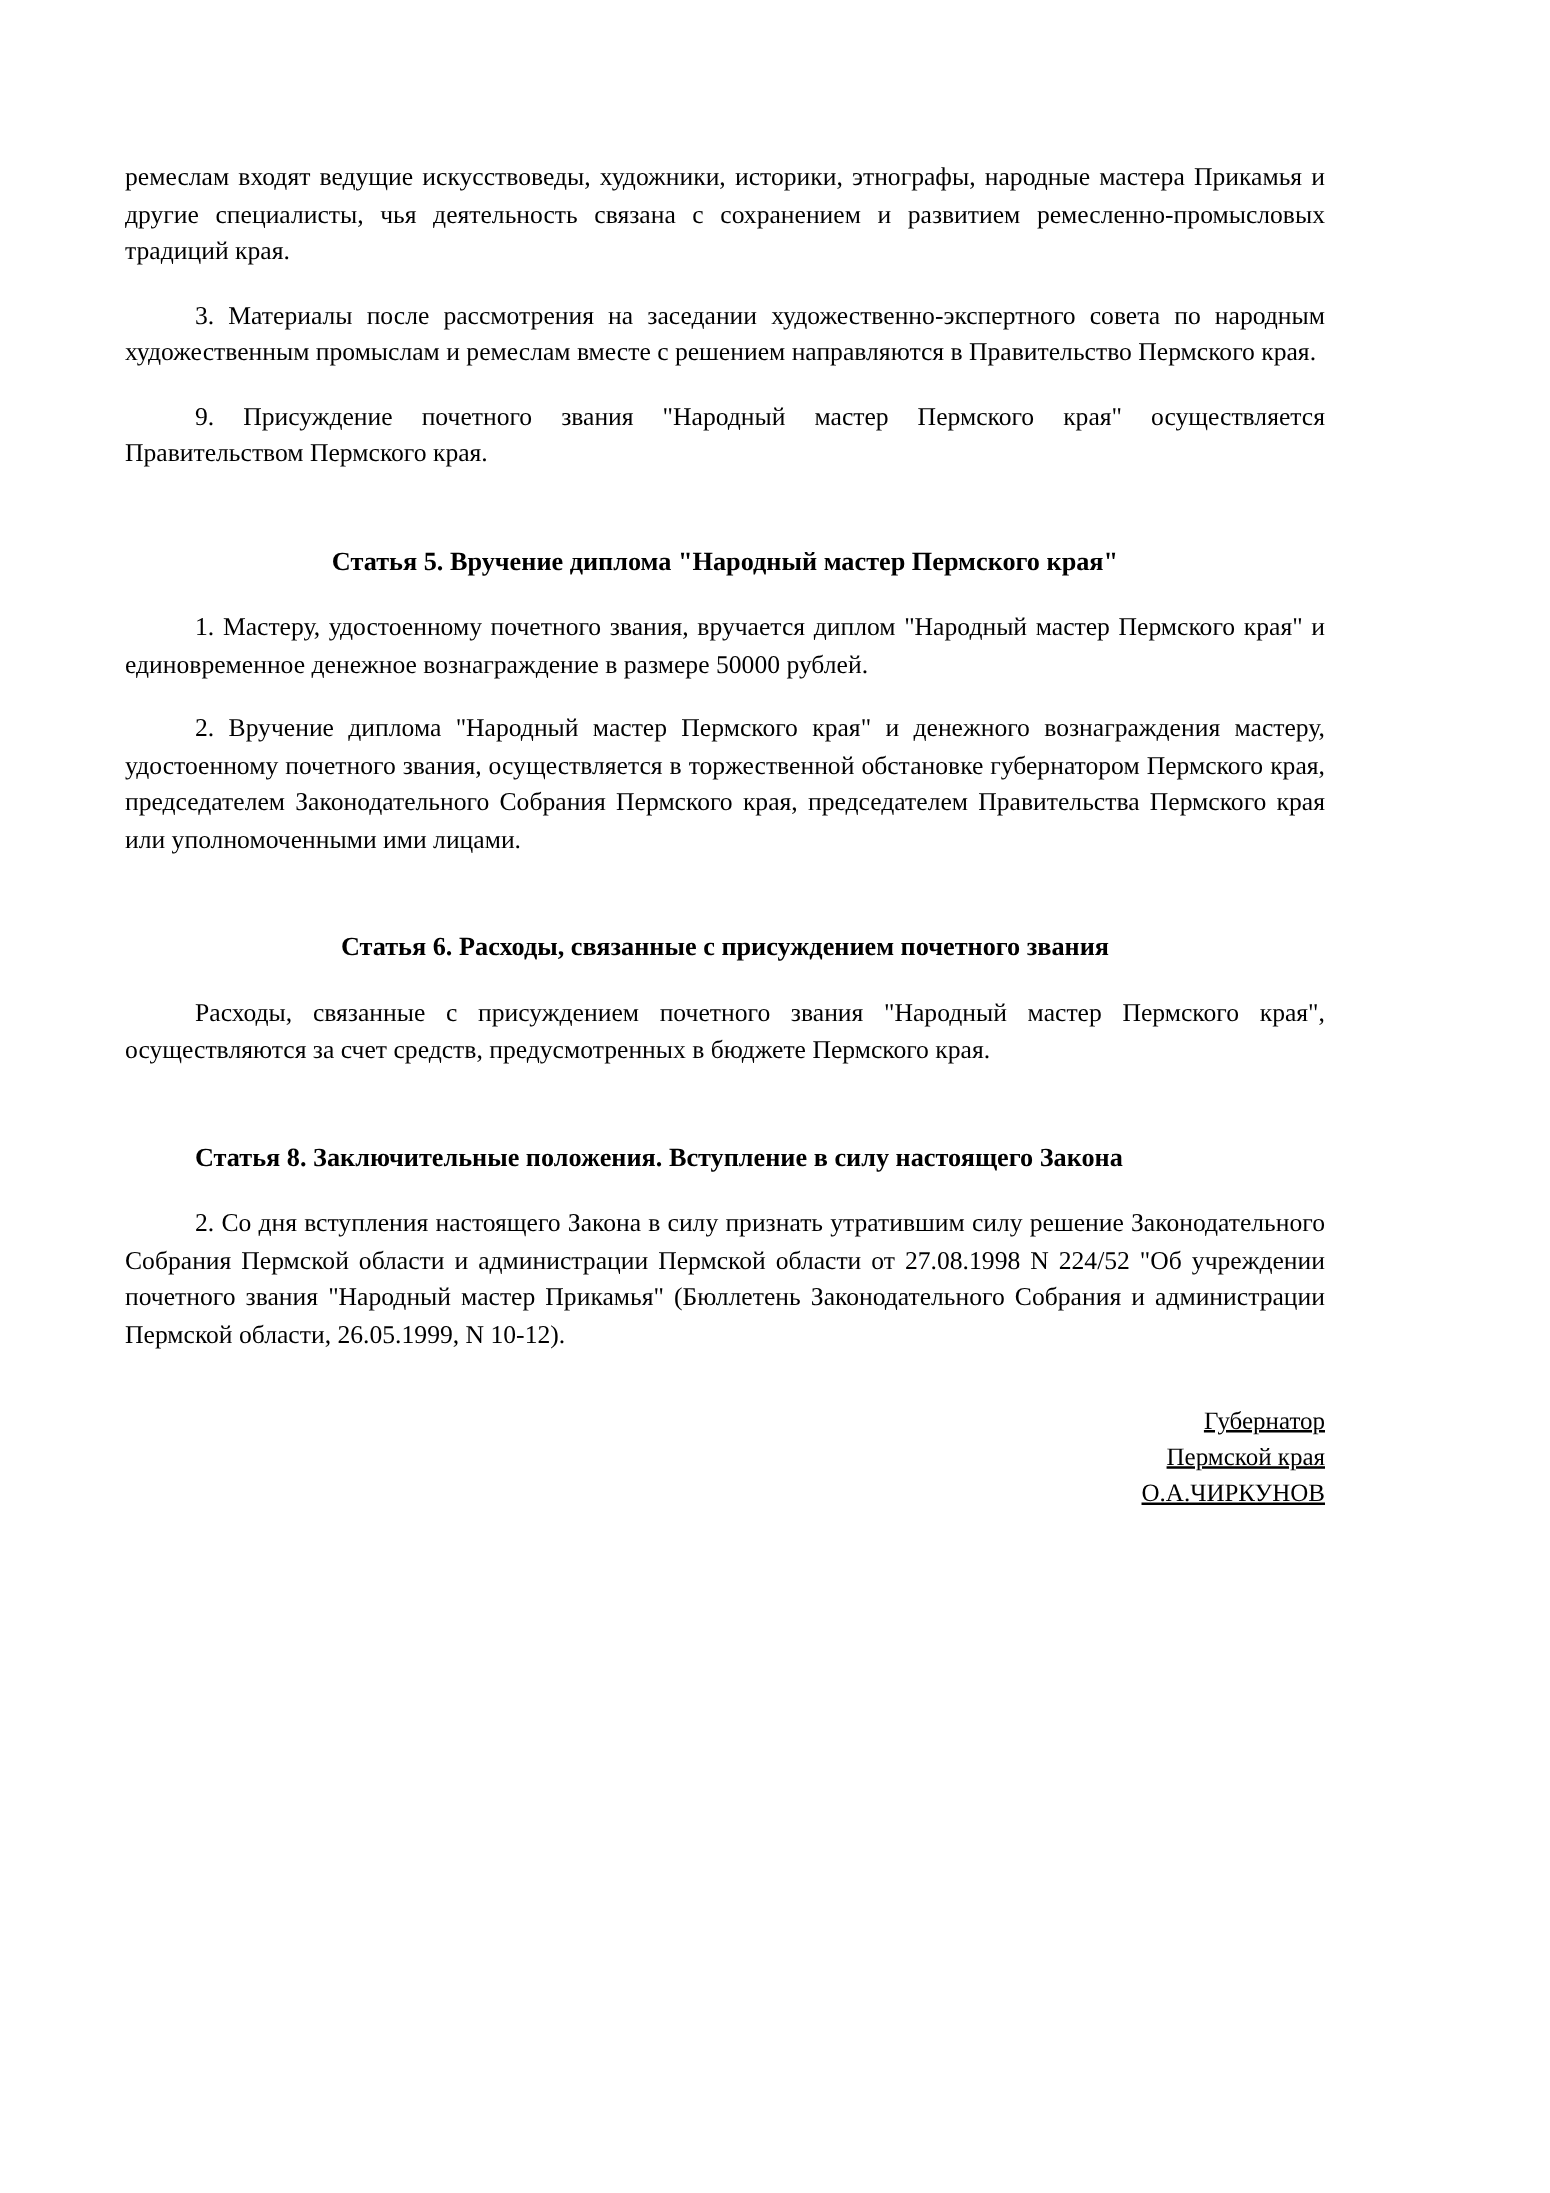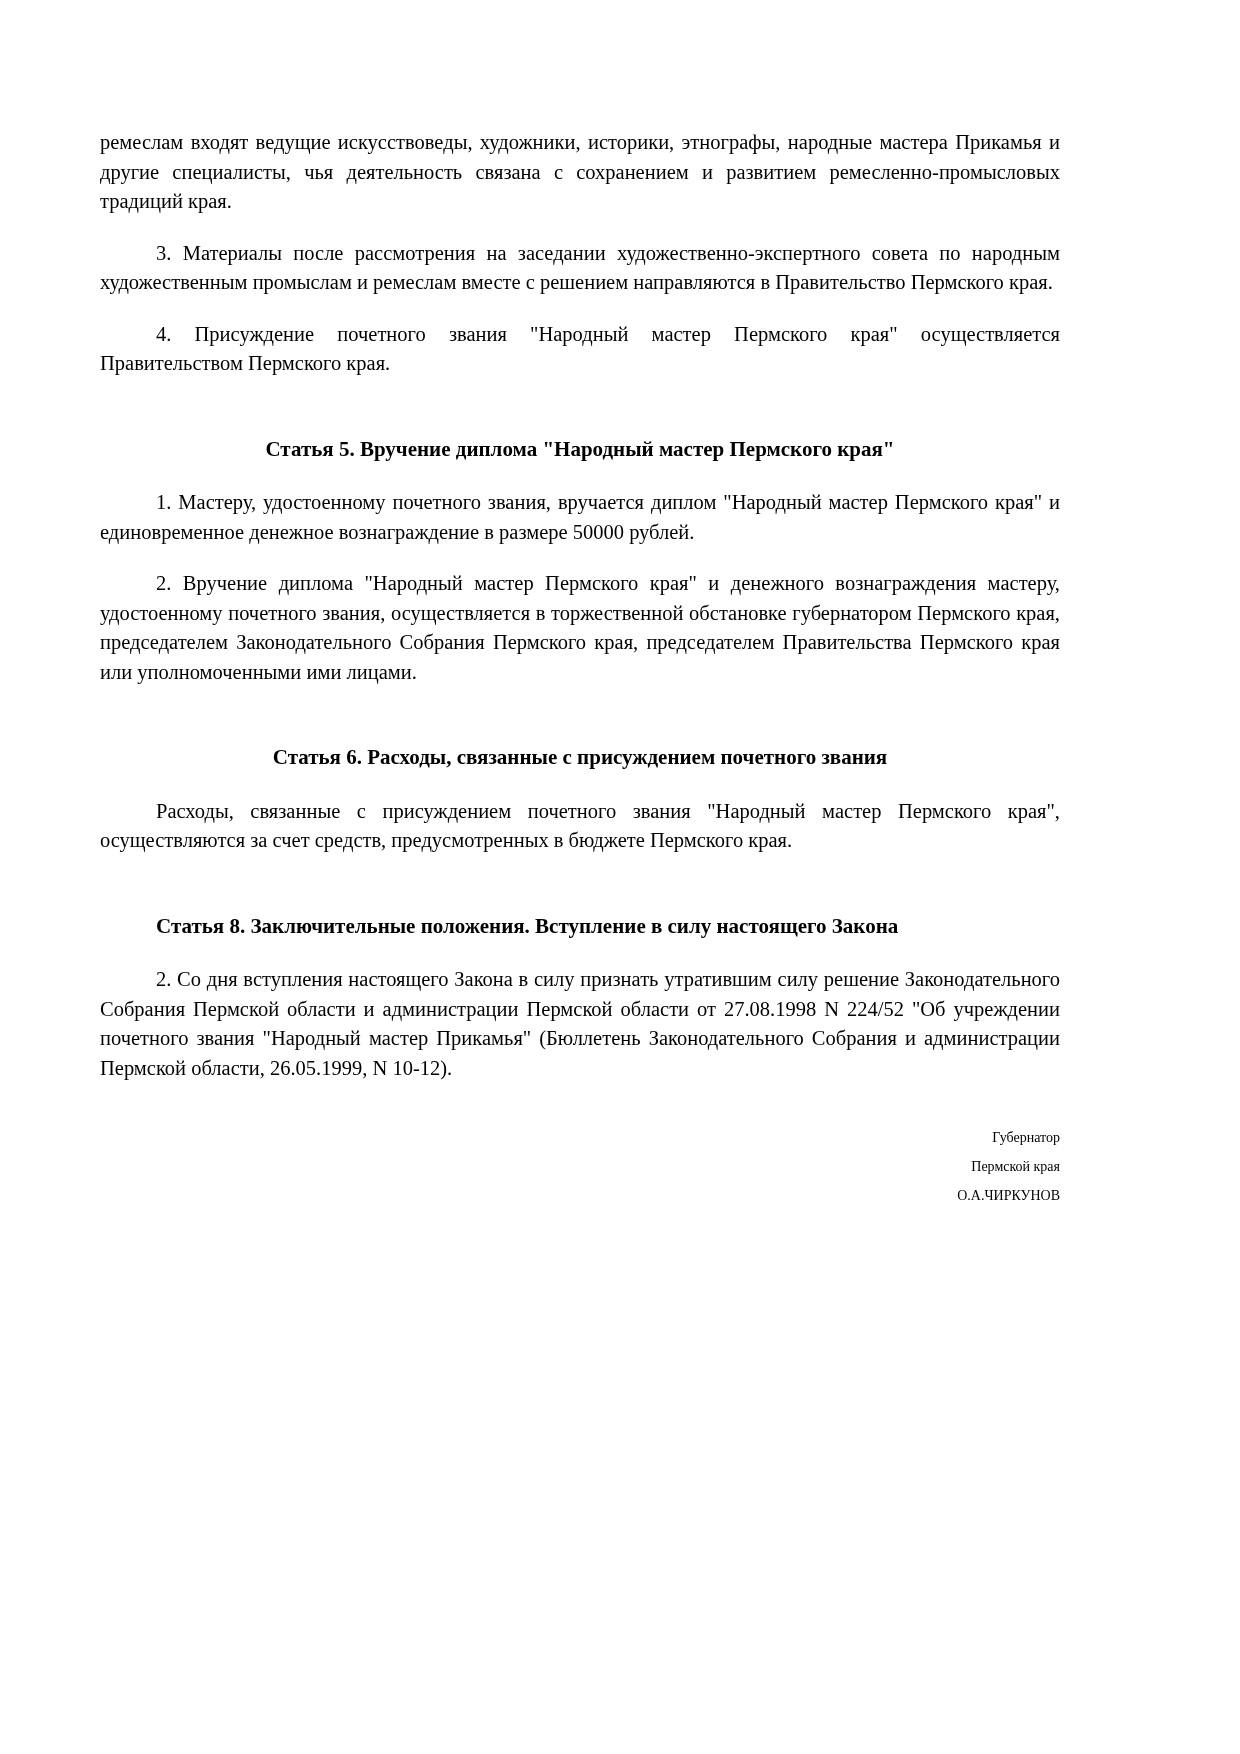--- a/index.html
+++ b/index.html
@@ -50,22 +50,23 @@
     text-justify: inter-word;
   }
   h2.article-head.centered {
     text-align: center;
     text-indent: 0;
   }
   .spacer-sm { height: 6px; }
   .signature {
     margin-top: 40px;
     text-align: right;
-    font-size: 14px;
+    font-size: 20px;
     line-height: 29px;
+    text-decoration: underline;
   }
   .signature div { white-space: pre; }
   .doc-number {
     margin-top: 42px;
     font-size: 20.5px;
     line-height: 29px;
     text-align: left;
   }
   .footer-rule {
     position: absolute;
@@ -80,21 +81,21 @@
 <body>
 
 <div class="page">
 
   <div class="content">
 
     <p class="body-par no-indent">ремеслам входят ведущие искусствоведы, художники, историки, этнографы, народные мастера Прикамья и другие специалисты, чья деятельность связана с сохранением и развитием ремесленно-промысловых традиций края.</p>
 
     <p class="body-par">3. Материалы после рассмотрения на заседании художественно-экспертного совета по народным художественным промыслам и ремеслам вместе с решением направляются в Правительство Пермского края.</p>
 
-    <p class="body-par">4. Присуждение почетного звания "Народный мастер Пермского края" осуществляется Правительством Пермского края.</p>
+    <p class="body-par">9. Присуждение почетного звания "Народный мастер Пермского края" осуществляется Правительством Пермского края.</p>
 
 
     <div class="spacer-sm"></div>
 
     <h2 class="article-head centered">Статья 5. Вручение диплома "Народный мастер Пермского края"</h2>
 
     <p class="body-par">1. Мастеру, удостоенному почетного звания, вручается диплом "Народный мастер Пермского края" и единовременное денежное вознаграждение в размере 50000 рублей.</p>
 
     <p class="body-par">2. Вручение диплома "Народный мастер Пермского края" и денежного вознаграждения мастеру, удостоенному почетного звания, осуществляется в торжественной обстановке губернатором Пермского края, председателем Законодательного Собрания Пермского края, председателем Правительства Пермского края или уполномоченными ими лицами.</p>
 

